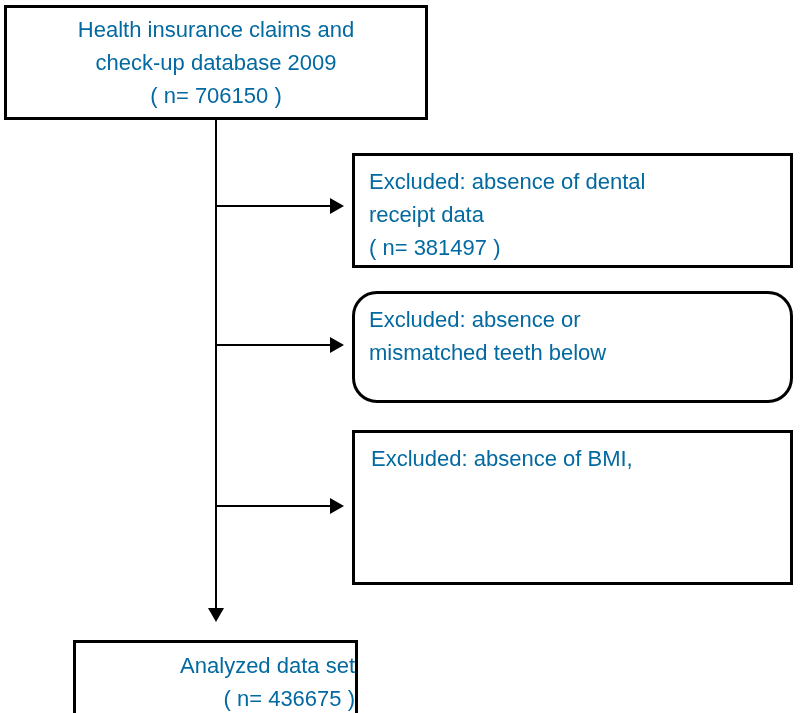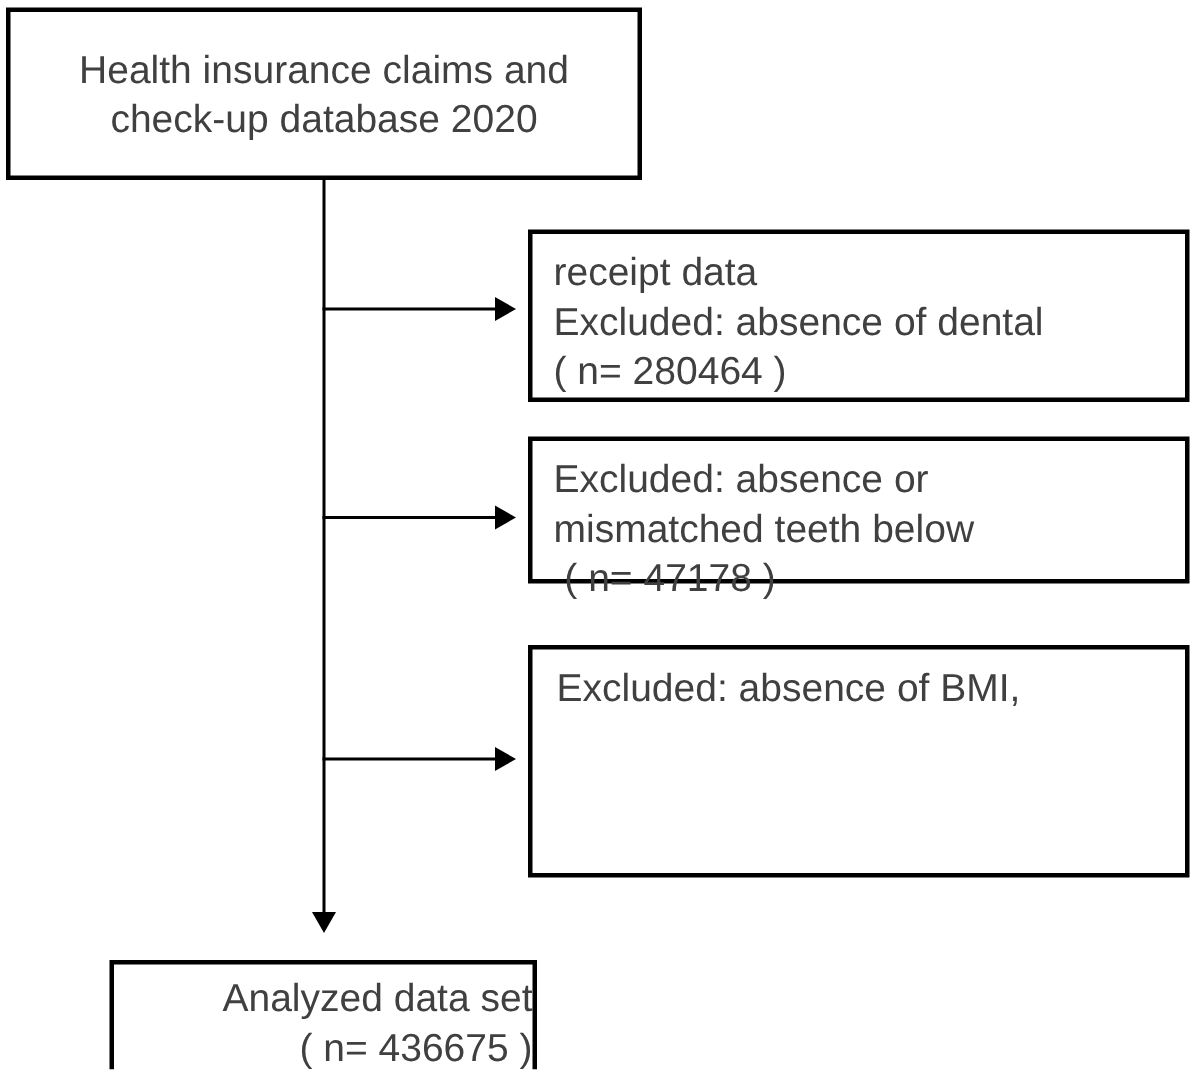--- a/index.html
+++ b/index.html
@@ -5,23 +5,23 @@
   html, body {
     margin: 0;
     padding: 0;
     background: #ffffff;
   }
   .canvas {
     position: relative;
     width: 800px;
     height: 713px;
     background: #ffffff;
-    color: #404040;
+    color: #0369a1;
     font-family: "Liberation Sans", sans-serif;
-    font-size: 26px;
+    font-size: 22px;
     line-height: 33px;
     overflow: hidden;
   }
   .box {
     position: absolute;
     border: 3px solid #000000;
     background: #ffffff;
     box-sizing: border-box;
   }
   .box .line {
@@ -47,21 +47,21 @@
     height: 84px;
     align-items: flex-end;
   }
   .excl-box {
     left: 352px;
     width: 441px;
     padding: 9px 10px 0 14px;
     text-align: left;
   }
   .excl-1 { top: 153px; height: 115px; }
-  .excl-2 { top: 291px; height: 98px; }
+  .excl-2 { top: 291px; height: 112px; border-radius: 25px; }
   .excl-3 { top: 430px; height: 155px; padding-left: 16px; }
 
   .v-line {
     position: absolute;
     left: 215px;
     top: 120px;
     width: 2px;
     height: 490px;
     background: #000000;
   }
@@ -98,42 +98,42 @@
   .ar-2 { top: 337px; }
   .ar-3 { top: 498px; }
 </style>
 </head>
 <body>
 
 <div class="canvas">
 
   <div class="box centered source-box">
     <span class="line">Health insurance claims and</span>
-    <span class="line">check-up database 2020</span>
+    <span class="line">check-up database 2009</span>
+    <span class="line">( n= 706150 )</span>
   </div>
 
   <div class="v-line"></div>
   <div class="arrowhead-down"></div>
 
   <div class="h-line h-line-1"></div>
   <div class="arrowhead-right ar-1"></div>
 
   <div class="box excl-box excl-1">
+    <span class="line">Excluded: absence of dental</span>
     <span class="line">receipt data</span>
-    <span class="line">Excluded: absence of dental</span>
-    <span class="line">( n= 280464 )</span>
+    <span class="line">( n= 381497 )</span>
   </div>
 
   <div class="h-line h-line-2"></div>
   <div class="arrowhead-right ar-2"></div>
 
   <div class="box excl-box excl-2">
     <span class="line">Excluded: absence or</span>
     <span class="line">mismatched teeth below</span>
-    <span class="line"> ( n= 47178 )</span>
   </div>
 
   <div class="h-line h-line-3"></div>
   <div class="arrowhead-right ar-3"></div>
 
   <div class="box excl-box excl-3">
     <span class="line">Excluded: absence of BMI,</span>
   </div>
 
   <div class="box centered result-box">

